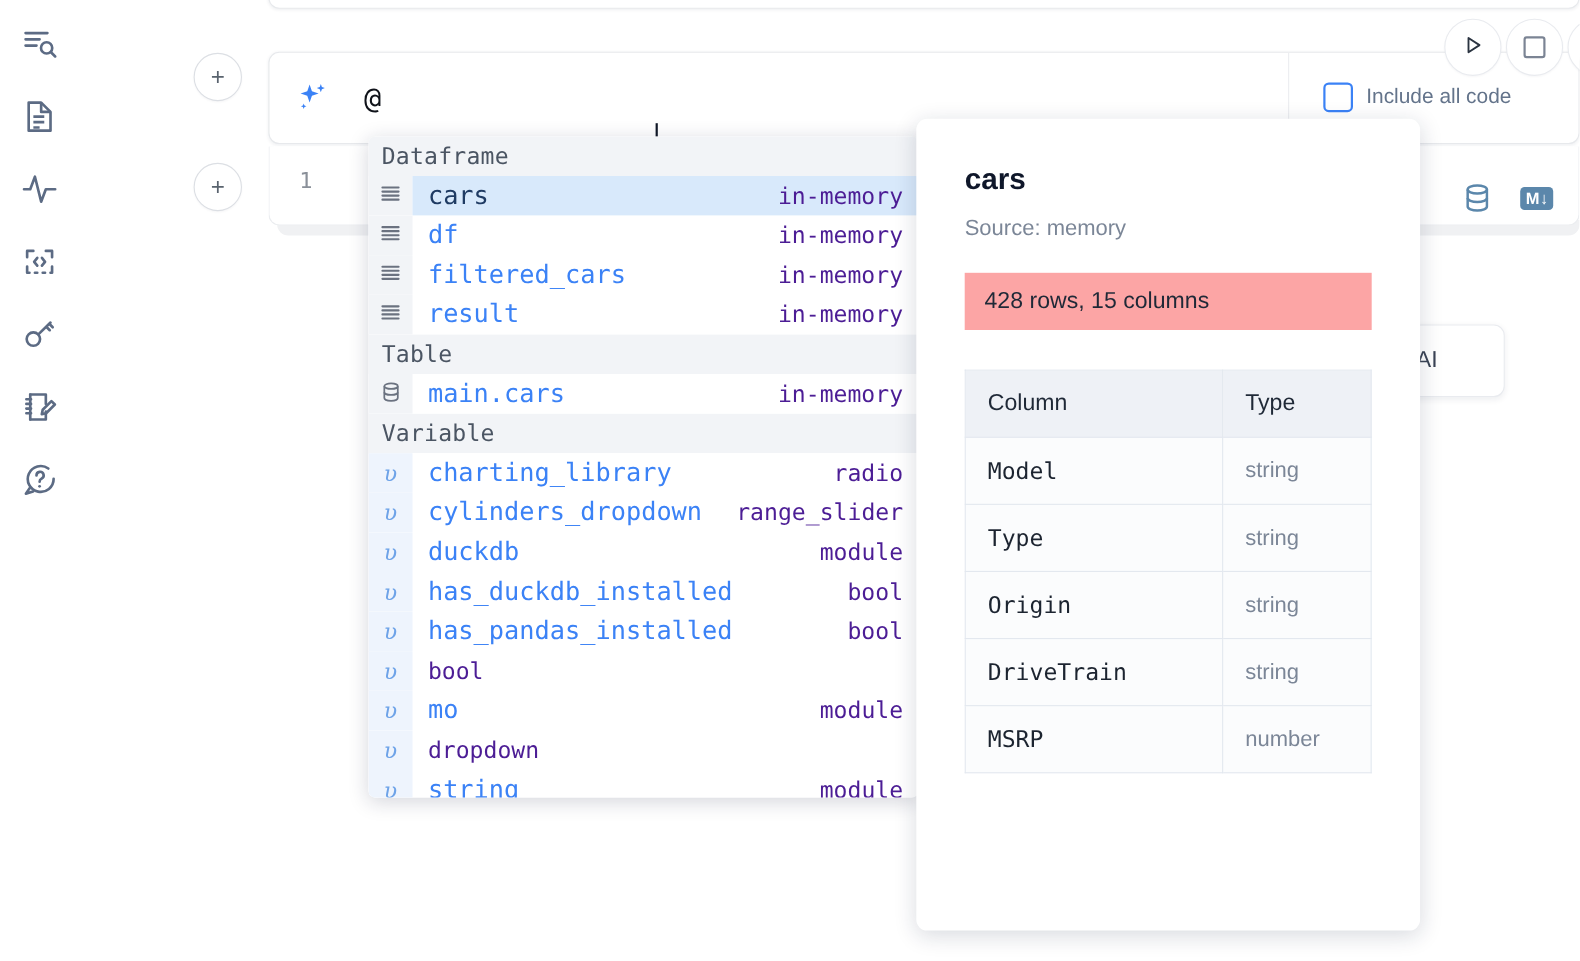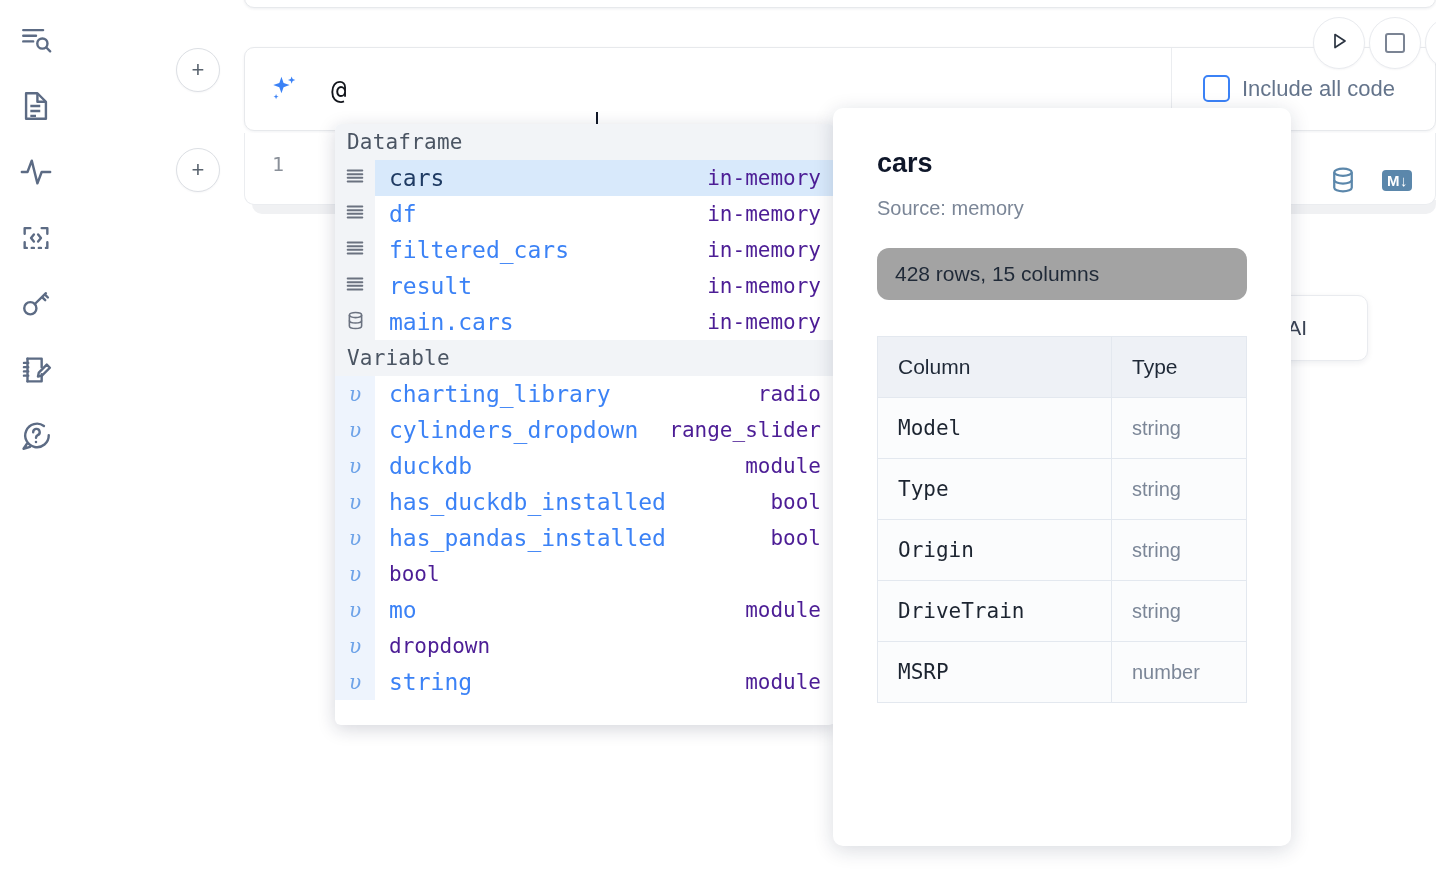--- a/index.html
+++ b/index.html
@@ -77,21 +77,21 @@
   
   .include-wrap {
     position: absolute; left: 1203px; top: 75px;
     display: flex; align-items: center; gap: 12px;
   }
   .cbx {
     width: 27px; height: 27px; border: 2px solid #3b82f6; border-radius: 5px;
     background: #ffffff; cursor: pointer; flex: 0 0 auto;
   }
   .include-label {
-    font-size: 22px; color: #64748b; white-space: nowrap;
+    font-size: 19px; color: #64748b; white-space: nowrap;
   }
 
   
   .round-btn {
     position: absolute; width: 52px; height: 52px; border-radius: 50%;
     border: 1px solid #e9ebef; background: #ffffff;
     display: flex; align-items: center; justify-content: center;
     cursor: pointer; box-shadow: 0 1px 2px rgba(20,30,60,.04);
     color: #2b3441;
   }
@@ -183,21 +183,21 @@
     background: #ffffff; border-radius: 10px;
     box-shadow: 0 4px 20px rgba(20,30,60,.16);
     overflow: hidden;
   }
   .doc-inner { padding: 40px 44px 0 44px; height: 738px; overflow: hidden; }
   .doc-title {
     font-size: 27px; font-weight: bold; color: #0f172a; margin: 0 0 18px 0;
   }
   .doc-source { font-size: 20px; color: #7b8697; margin: 0 0 28px 0; }
   .doc-shape {
-    background: #a3a3a3; border-radius: 12px;
+    background: #fca5a5; border-radius: 0;
     padding: 14px 18px; font-size: 21px; color: #1f2937;
     margin-bottom: 36px;
   }
   .doc-table { width: 100%; border-collapse: collapse; }
   .doc-table th, .doc-table td {
     border: 1px solid #e3e8ef; padding: 18px 20px; text-align: left;
   }
   .doc-table th {
     background: #eef1f6; font-size: 21px; color: #1f2937; font-weight: normal;
   }
@@ -379,20 +379,21 @@
           <span class="ac-gutter">
             <span><svg width="22" height="22" viewBox="0 0 24 24" stroke="currentColor" stroke-width="2.1" stroke-linecap="round">
                 <path d="M4 6h16M4 10h16M4 14h16M4 18h16"></path>
               </svg></span>
           </span>
           <span class="ac-name-cell">
             <span class="ac-name">result</span>
             <span class="ac-type">in-memory</span>
           </span>
         </div>
+        <div class="ac-group">Table</div>
         <div class="ac-row kind-table">
           <span class="ac-gutter">
             <span><svg width="21" height="21" viewBox="0 0 24 24" fill="none" stroke="currentColor" stroke-width="1.8">
                 <ellipse cx="12" cy="5.8" rx="7" ry="2.9"></ellipse>
                 <path d="M5 5.8v12.4c0 1.6 3.1 2.9 7 2.9s7-1.3 7-2.9V5.8"></path>
                 <path d="M5 12c0 1.6 3.1 2.9 7 2.9s7-1.3 7-2.9"></path>
               </svg></span>
           </span>
           <span class="ac-name-cell">
             <span class="ac-name">main.cars</span>

